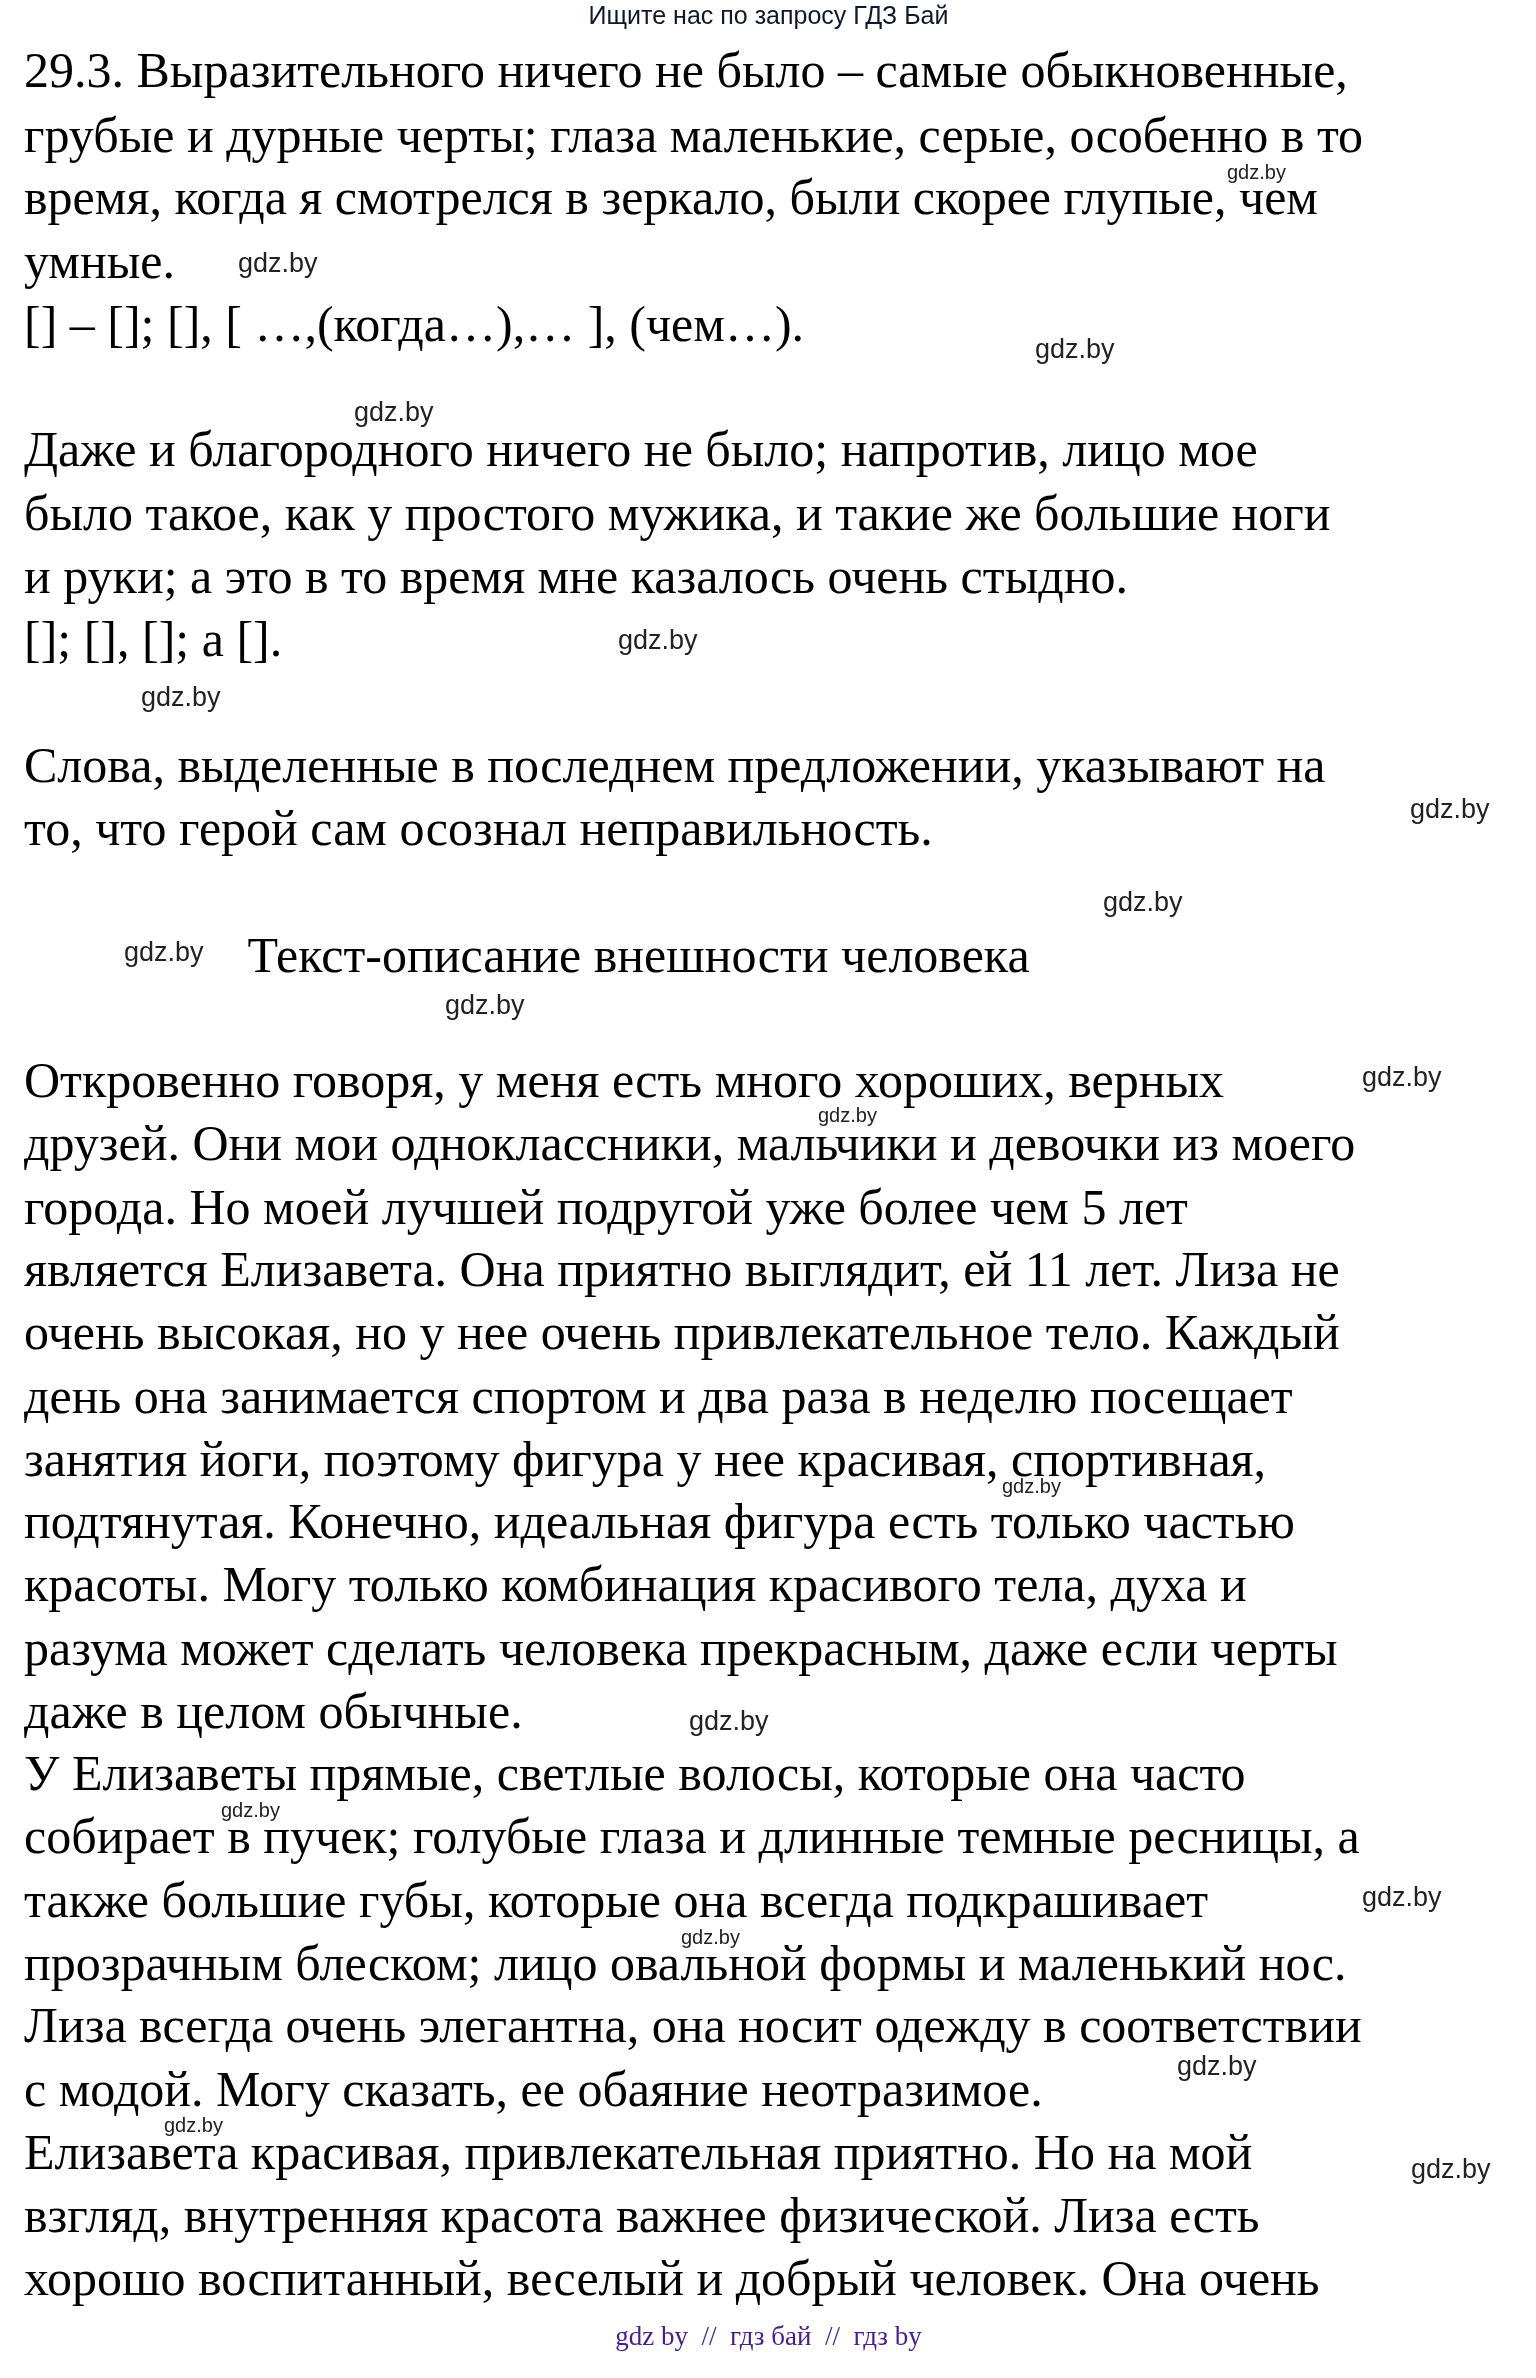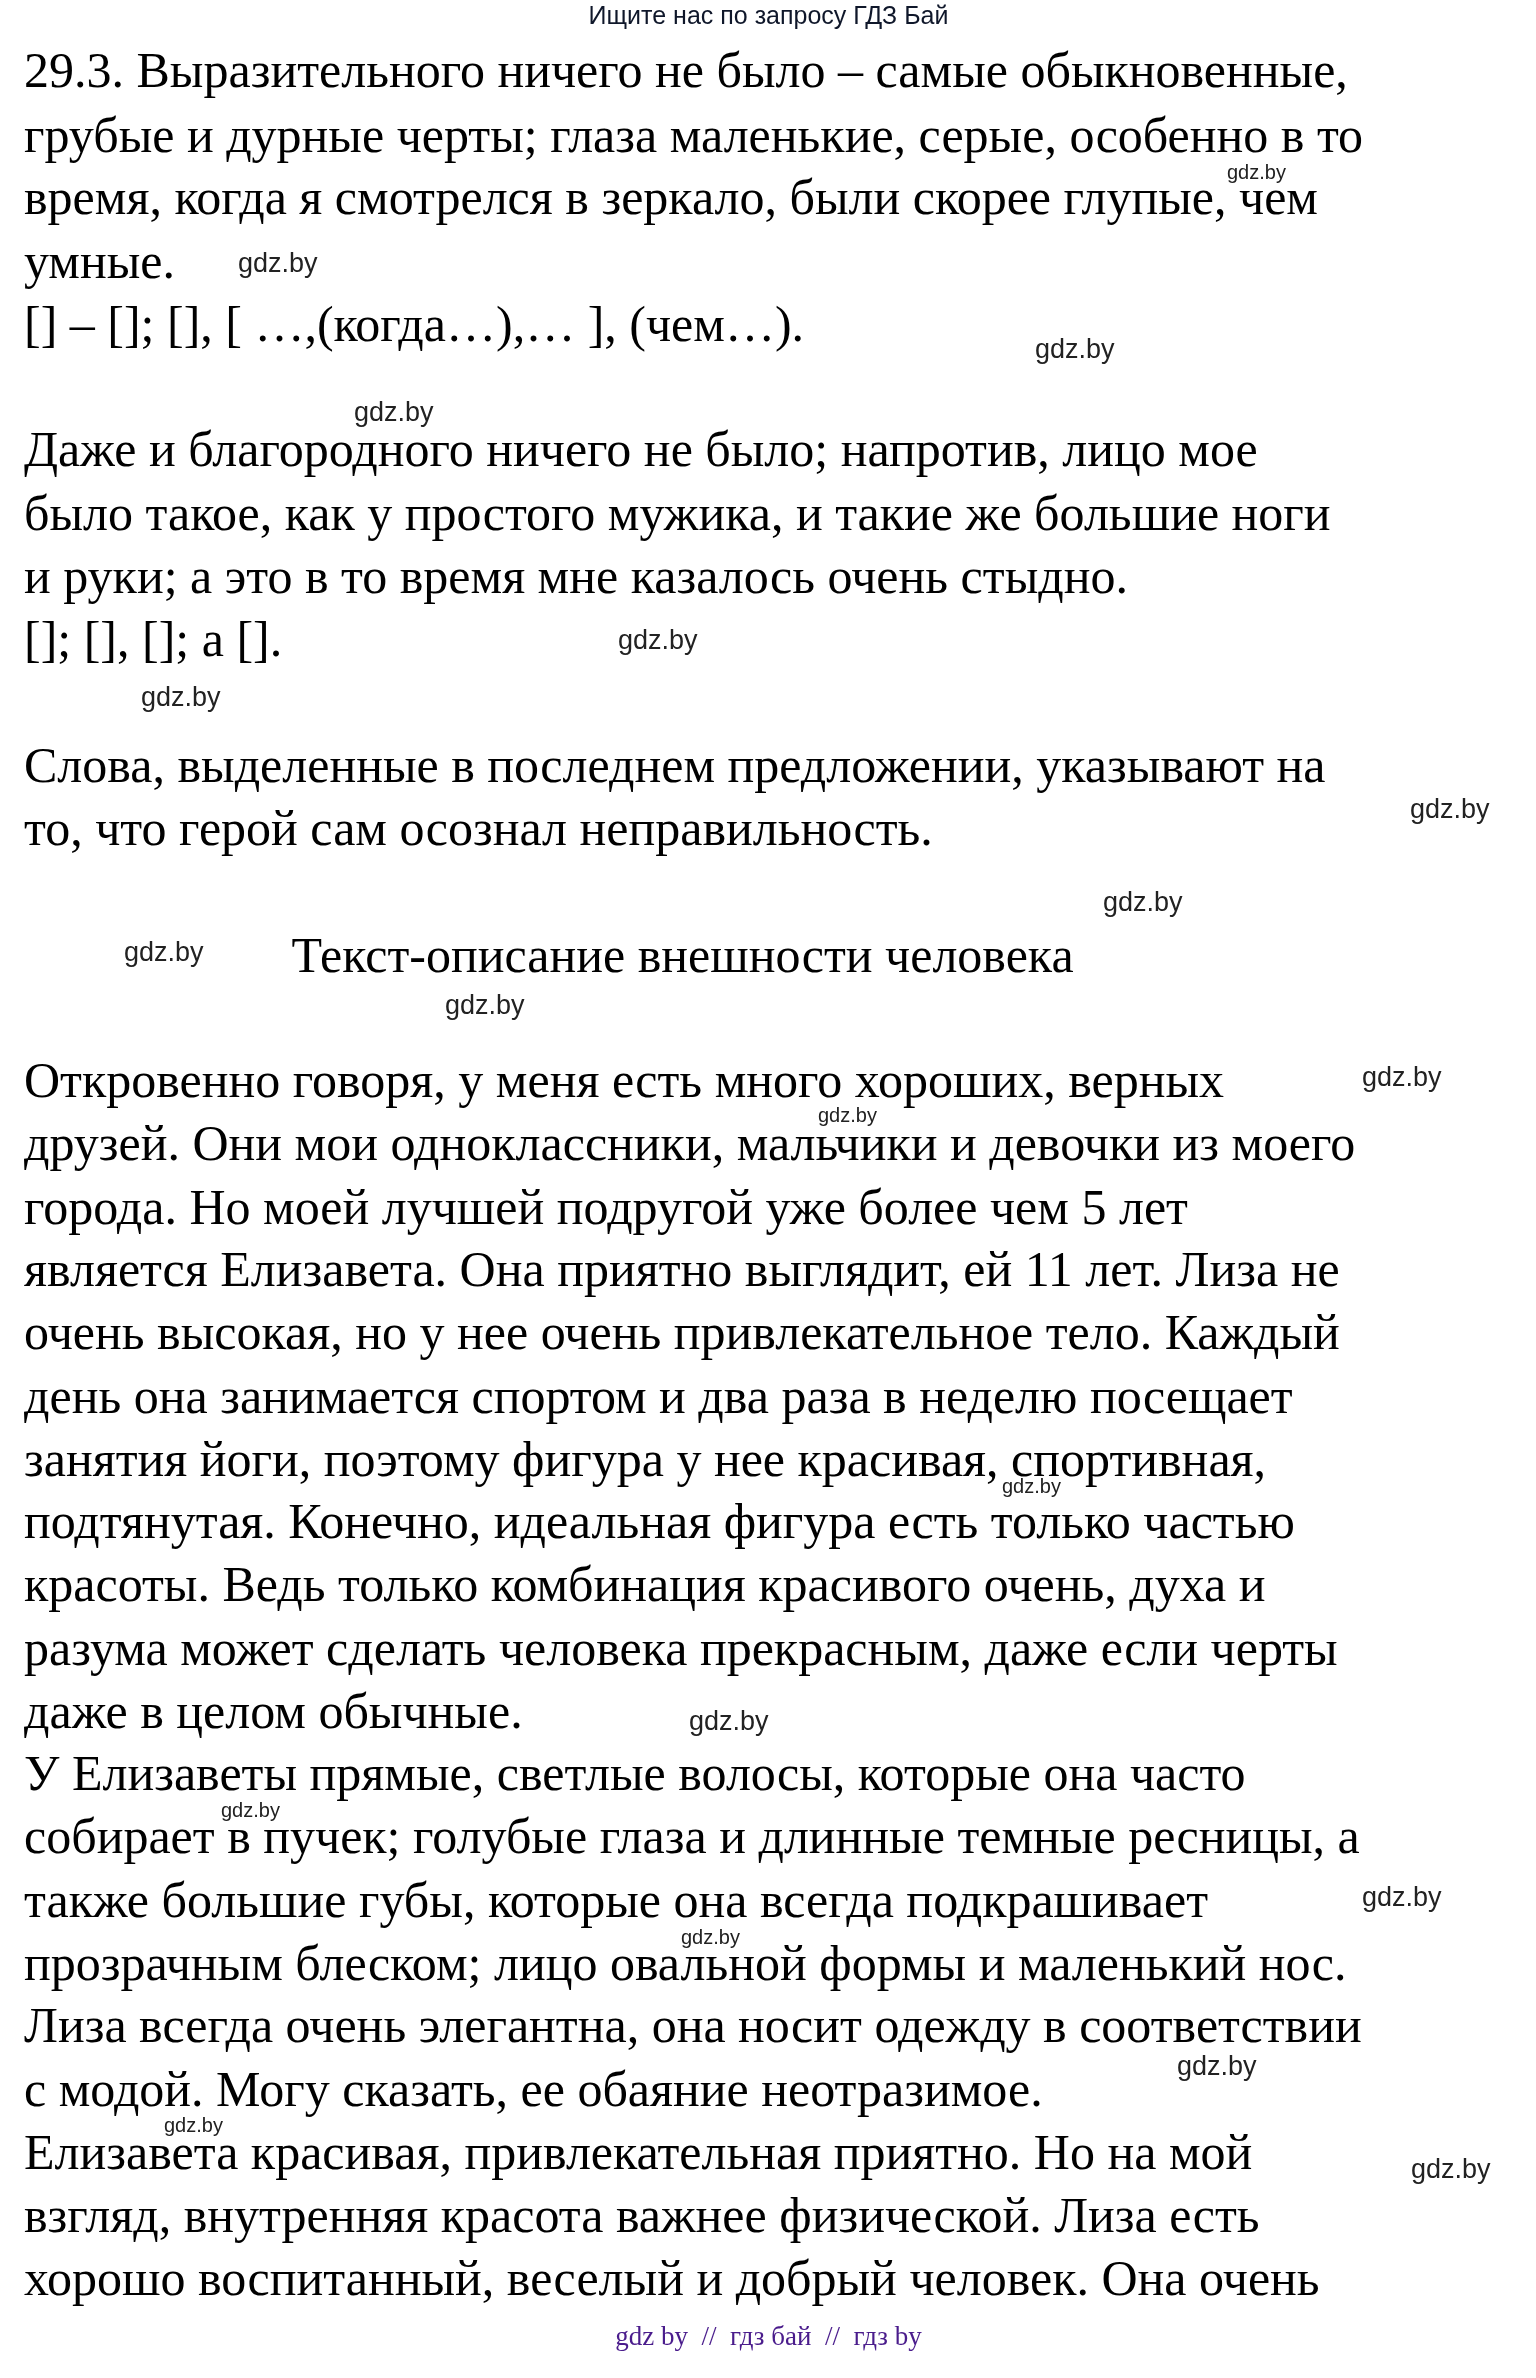--- a/index.html
+++ b/index.html
@@ -4,21 +4,21 @@
 <style>
   html, body { margin:0; padding:0; background:#ffffff; }
   body { width:1537px; height:2379px; position:relative; overflow:hidden; }
   .hdr { position:absolute; top:0; left:0; width:1537px; height:30px; text-align:center;
          font-family:"Liberation Sans", sans-serif; font-size:25px; line-height:30px; color:#0f172a; }
   .ftr { position:absolute; top:2317px; left:0; width:1537px; height:38px; text-align:center;
          font-family:Liberation Serif, serif; font-size:27px; line-height:38px; color:#4a1c8c; white-space:pre; }
   .ln { position:absolute; left:24px; font-family:"Liberation Serif", serif; font-size:50px; line-height:63px;
         color:#000; white-space:nowrap; height:63px; }
   .title { position:absolute; left:0; width:1296px; text-align:center; font-family:"Liberation Serif", serif;
-           font-size:50px; line-height:63px; color:#000;padding-left:44px; }
+           font-size:50px; line-height:63px; color:#000; }
   .title span { position:relative; left:-9.5px; }
   .wm { position:absolute; font-family:"Liberation Sans", sans-serif; font-size:27px; line-height:28.5px; color:#222; white-space:nowrap; }
   .wm.s { font-size:20px; line-height:21px; }
 </style>
 </head>
 <body>
 
 <div class="hdr">Ищите нас по запросу ГДЗ Бай</div>
 
 <div>
@@ -41,21 +41,21 @@
 
 <div>
   <div class="ln" style="top:1049px">Откровенно говоря, у меня есть много хороших, верных</div>
   <div class="ln" style="top:1112px">друзей. Они мои одноклассники, мальчики и девочки из моего</div>
   <div class="ln" style="top:1176px">города. Но моей лучшей подругой уже более чем 5 лет</div>
   <div class="ln" style="top:1238px">является Елизавета. Она приятно выглядит, ей 11 лет. Лиза не</div>
   <div class="ln" style="top:1301px">очень высокая, но у нее очень привлекательное тело. Каждый</div>
   <div class="ln" style="top:1365px">день она занимается спортом и два раза в неделю посещает</div>
   <div class="ln" style="top:1428px">занятия йоги, поэтому фигура у нее красивая, спортивная,</div>
   <div class="ln" style="top:1490px">подтянутая. Конечно, идеальная фигура есть только частью</div>
-  <div class="ln" style="top:1553px">красоты. Ведь только комбинация красивого очень, духа и</div>
+  <div class="ln" style="top:1553px">красоты. Могу только комбинация красивого тела, духа и</div>
   <div class="ln" style="top:1617px">разума может сделать человека прекрасным, даже если черты</div>
   <div class="ln" style="top:1680px">даже в целом обычные.</div>
 
   <div class="ln" style="top:1742px">У Елизаветы прямые, светлые волосы, которые она часто</div>
   <div class="ln" style="top:1805px">собирает в пучек; голубые глаза и длинные темные ресницы, а</div>
   <div class="ln" style="top:1869px">также большие губы, которые она всегда подкрашивает</div>
   <div class="ln" style="top:1932px">прозрачным блеском; лицо овальной формы и маленький нос.</div>
   <div class="ln" style="top:1994px">Лиза всегда очень элегантна, она носит одежду в соответствии</div>
   <div class="ln" style="top:2058px">с модой. Могу сказать, ее обаяние неотразимое.</div>
 

